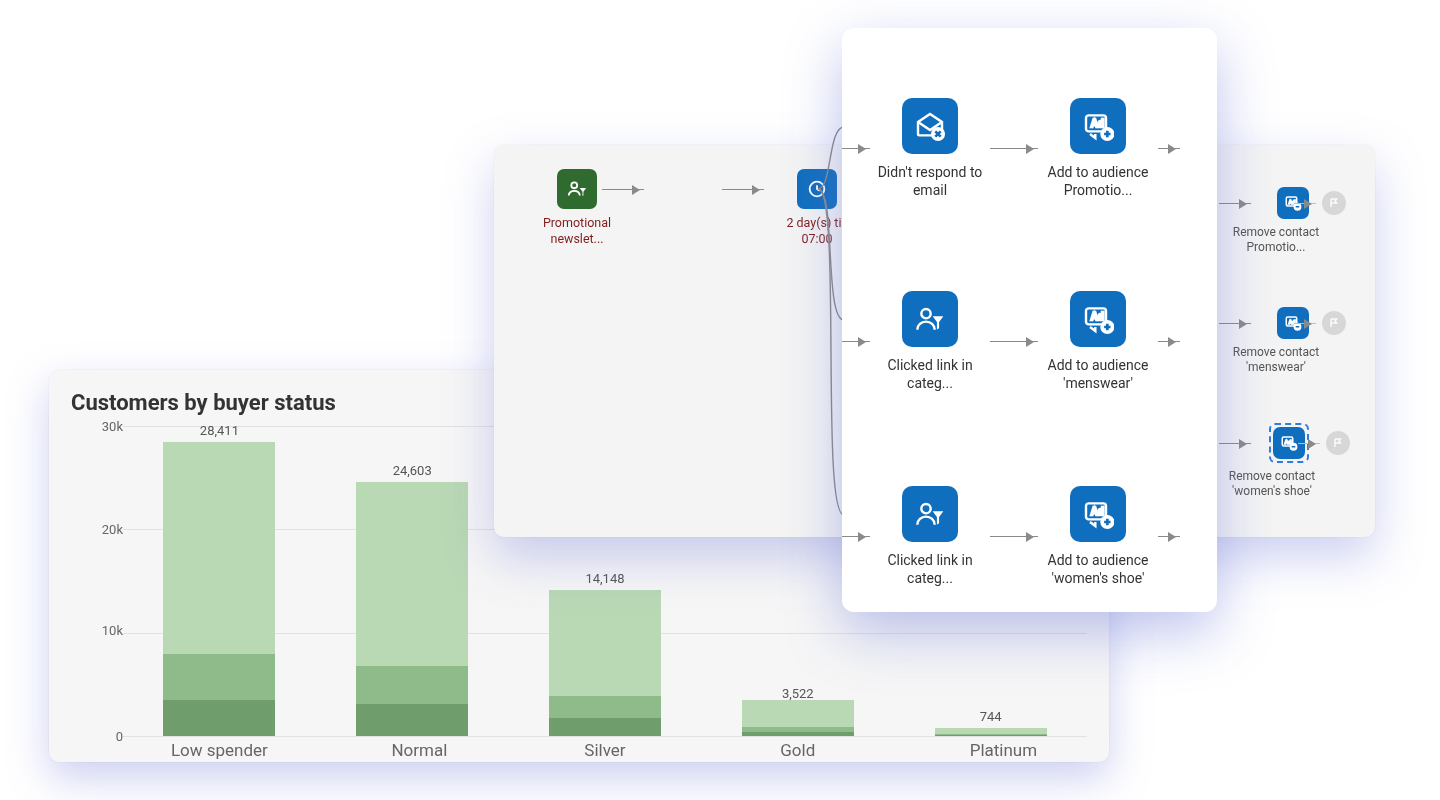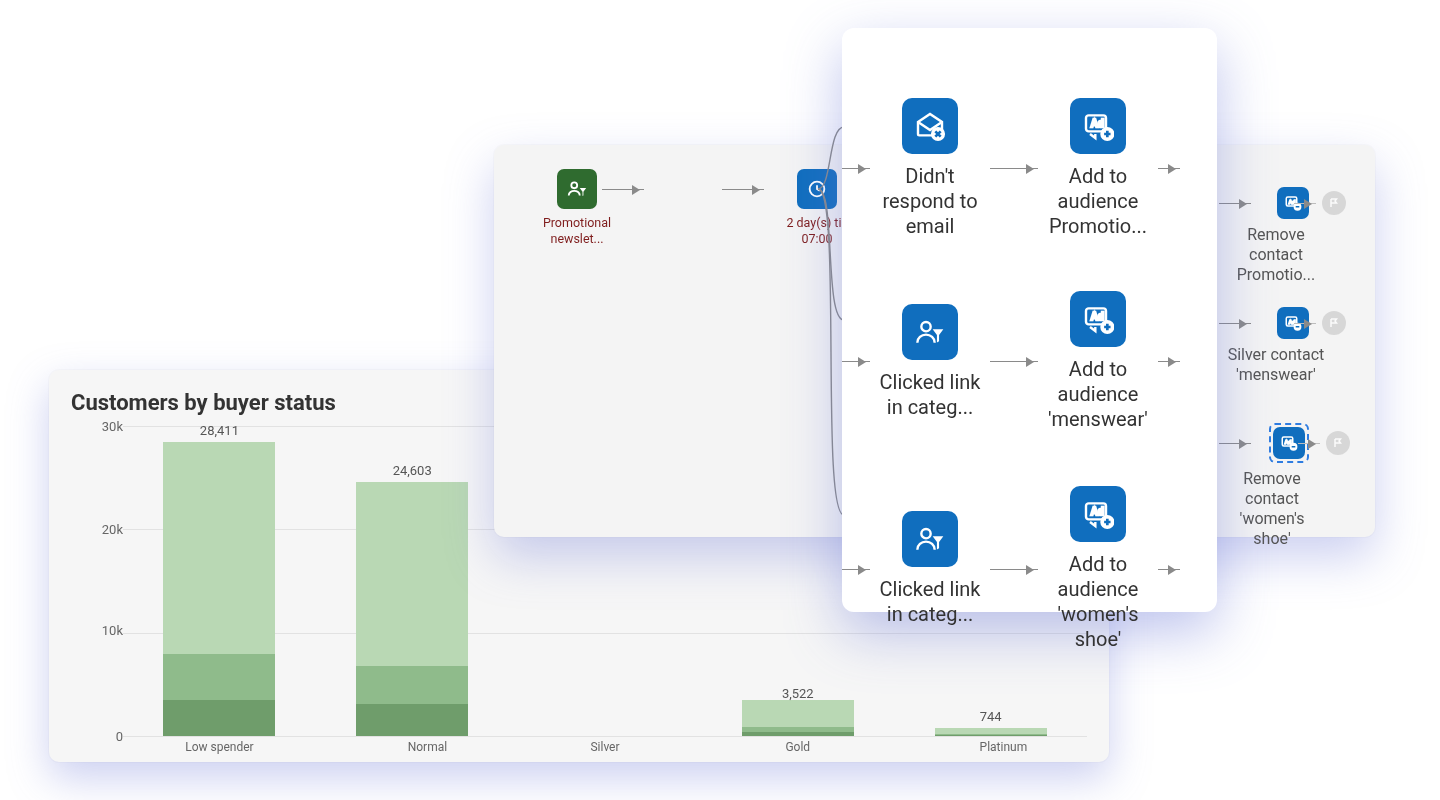--- a/index.html
+++ b/index.html
@@ -20,21 +20,21 @@
   .chart-title { font-size:22px; font-weight:700; color:#333; margin:2px 0 4px 4px; }
   .chart-area { position:absolute; left:24px; right:22px; top:56px; bottom:26px; }
   .y-axis { position:absolute; left:0; top:0; bottom:0; width:50px; }
   .y-tick { position:absolute; right:0; font-size:13px; color:#666; transform:translateY(-50%); }
   .grid { position:absolute; left:50px; right:0; top:0; bottom:0; }
   .gridline { position:absolute; left:0; right:0; height:1px; background:#e2e2e2; }
   .bars { position:absolute; left:50px; right:0; top:0; bottom:0; }
   .bar-slot { position:absolute; bottom:0; }
   .bar-value { position:absolute; left:0; right:0; text-align:center; font-size:13px; color:#555; }
   .x-labels { position:absolute; left:50px; right:0; bottom:-22px; height:22px; }
-  .x-label { position:absolute; text-align:center; font-size:12px; color:#666; top:4px; }
+  .x-label { position:absolute; text-align:center; font-size:17px; color:#666; top:4px; }
 
   .seg-dark  { background:#6f9d6b; }
   .seg-mid   { background:#8fbb8b; }
   .seg-light { background:#b9d8b4; }
 
   
   .flow-panel {
     position:absolute;
     left:494px; top:145px;
     width:881px; height:392px;
@@ -46,21 +46,21 @@
   .node { position:absolute; text-align:center; }
   .node .ico, .mini .ico {
     display:inline-flex; align-items:center; justify-content:center;
     border-radius:7px;
   }
   .node .ico { width:40px; height:40px; }
   .mini .ico { width:32px; height:32px; }
   .ico.blue  { background:#106ebe; }
   .ico.green { background:#2f6b2f; }
   .lbl { font-size:12.5px; color:#7f1d1d; line-height:1.25; margin-top:6px; }
-  .lbl-sm { font-size:16px; color:#555; line-height:1.25; margin-top:6px; }
+  .lbl-sm { font-size:12px; color:#555; line-height:1.25; margin-top:6px; }
 
   .arrow-h { position:absolute; height:1px; background:#8a8a8a; }
   .arrow-h:after {
     content:""; position:absolute; right:-1px; top:-4px;
     border:5px solid transparent; border-left-color:#8a8a8a; border-left-width:8px;
   }
 
   .mini { position:absolute; text-align:center; }
   .mini .lbl-sm { width:100px; margin-left:-34px; }
 
@@ -90,21 +90,21 @@
   .branch .link:after {
     content:""; position:absolute; right:-1px; top:-4px;
     border:5px solid transparent; border-left-color:#8a8a8a; border-left-width:8px;
   }
   .branch .link.out { flex:0 0 22px; }
   .branch .col { width:120px; text-align:center; }
   .branch .big-ico {
     width:56px; height:56px; margin:0 auto; border-radius:10px;
     display:flex; align-items:center; justify-content:center; background:#106ebe;
   }
-  .branch .lblc { font-size:20px; color:#333; line-height:1.25; margin-top:10px; }
+  .branch .lblc { font-size:14px; color:#333; line-height:1.25; margin-top:10px; }
 
   .blue-dashed { border:2px dashed #2f7de1; border-radius:6px; padding:2px; }
 
   
   .branch-connector { position:absolute; z-index:2; pointer-events:none; }
 </style>
 </head>
 <body>
 
 <div class="stage">
@@ -131,36 +131,42 @@
             <div class="seg seg-mid" style="left: 0px; right: 0px; position: absolute; bottom: 36.1667px; height: 45.4667px;"></div>
             <div class="seg seg-light" style="left: 0px; right: 0px; position: absolute; bottom: 81.6333px; height: 211.947px;"></div>
             <div class="bar-value" style="bottom: 297.58px;">28,411</div>
           </div>
           <div class="bar-slot" style="left: 233.288px; width: 111.824px; height: 310px;">
             <div class="seg seg-dark" style="left: 0px; right: 0px; position: absolute; bottom: 0px; height: 32.0333px;"></div>
             <div class="seg seg-mid" style="left: 0px; right: 0px; position: absolute; bottom: 32.0333px; height: 38.2333px;"></div>
             <div class="seg seg-light" style="left: 0px; right: 0px; position: absolute; bottom: 70.2667px; height: 183.964px;"></div>
             <div class="bar-value" style="bottom: 258.231px;">24,603</div>
           </div>
+          <div class="bar-slot" style="left: 426.088px; width: 111.824px; height: 310px;">
+            <div class="seg seg-dark" style="left: 0px; right: 0px; position: absolute; bottom: 0px; height: 17.5667px;"></div>
+            <div class="seg seg-mid" style="left: 0px; right: 0px; position: absolute; bottom: 17.5667px; height: 22.7333px;"></div>
+            <div class="seg seg-light" style="left: 0px; right: 0px; position: absolute; bottom: 40.3px; height: 105.896px;"></div>
+            <div class="bar-value" style="bottom: 150.196px;">14,148</div>
+          </div>
           <div class="bar-slot" style="left: 618.888px; width: 111.824px; height: 310px;">
             <div class="seg seg-dark" style="left: 0px; right: 0px; position: absolute; bottom: 0px; height: 4.13333px;"></div>
             <div class="seg seg-mid" style="left: 0px; right: 0px; position: absolute; bottom: 4.13333px; height: 5.16667px;"></div>
             <div class="seg seg-light" style="left: 0px; right: 0px; position: absolute; bottom: 9.3px; height: 27.094px;"></div>
             <div class="bar-value" style="bottom: 35px;">3,522</div>
           </div>
           <div class="bar-slot" style="left: 811.688px; width: 111.824px; height: 310px;">
             <div class="seg seg-dark" style="left: 0px; right: 0px; position: absolute; bottom: 0px; height: 0.93px;"></div>
             <div class="seg seg-mid" style="left: 0px; right: 0px; position: absolute; bottom: 0.93px; height: 1.34333px;"></div>
             <div class="seg seg-light" style="left: 0px; right: 0px; position: absolute; bottom: 2.27333px; height: 5.41467px;"></div>
             <div class="bar-value" style="bottom: 11.688px;">744</div>
           </div>
         </div>
       <div class="x-labels" id="xlabels">
           <div class="x-label" style="left: 0px; width: 192.8px;">Low spender</div>
-          <div class="x-label" style="left: 208px; width: 192.8px; text-align: center;">Normal</div>
+          <div class="x-label" style="left: 200px; width: 192.8px; text-align: center;">Normal</div>
           <div class="x-label" style="left: 385.6px; width: 192.8px;">Silver</div>
           <div class="x-label" style="left: 578.4px; width: 192.8px;">Gold</div>
           <div class="x-label" style="left: 784px; width: 192.8px;">Platinum</div>
         </div>
     </div>
   </div>
 
   <div class="flow-panel">
 
     <div class="node" style="left:40px; top:24px; width:86px;">
@@ -211,21 +217,21 @@
     <div class="arrow-h" style="left:725px; top:178px; width:32px;"></div>
     <div class="mini" style="left:766px; top:162px;">
       <span class="ico blue">
         <svg width="18" height="18" viewBox="0 0 24 24" fill="none" stroke="#fff" stroke-width="2">
           <rect x="3" y="4" width="14" height="12" rx="2"></rect>
           <text x="6" y="13" font-size="7" fill="#fff" font-family="Arial" font-weight="700">Ad</text>
           <circle cx="18" cy="17" r="4.2" fill="#fff"></circle>
             <path d="M15.6 17h4.8" stroke="#106ebe"></path>
         </svg>
       </span>
-      <div class="lbl-sm">Silver contact 'menswear'</div>
+      <div class="lbl-sm">Remove contact 'menswear'</div>
     </div>
     <div class="arrow-h" style="left:800px; top:178px; width:22px; background:#bdbdbd;"></div>
     <div class="ghost" style="left:828px; top:166px;">
       <svg width="12" height="12" viewBox="0 0 24 24" fill="none" stroke="#fff" stroke-width="3">
           <path d="M6 4v16M6 4h11l-3 4 3 4H6"></path>
         </svg>
     </div>
 
     <div class="arrow-h" style="left:725px; top:298px; width:32px;"></div>
     <div class="mini" style="left:762px; top:278px;">

